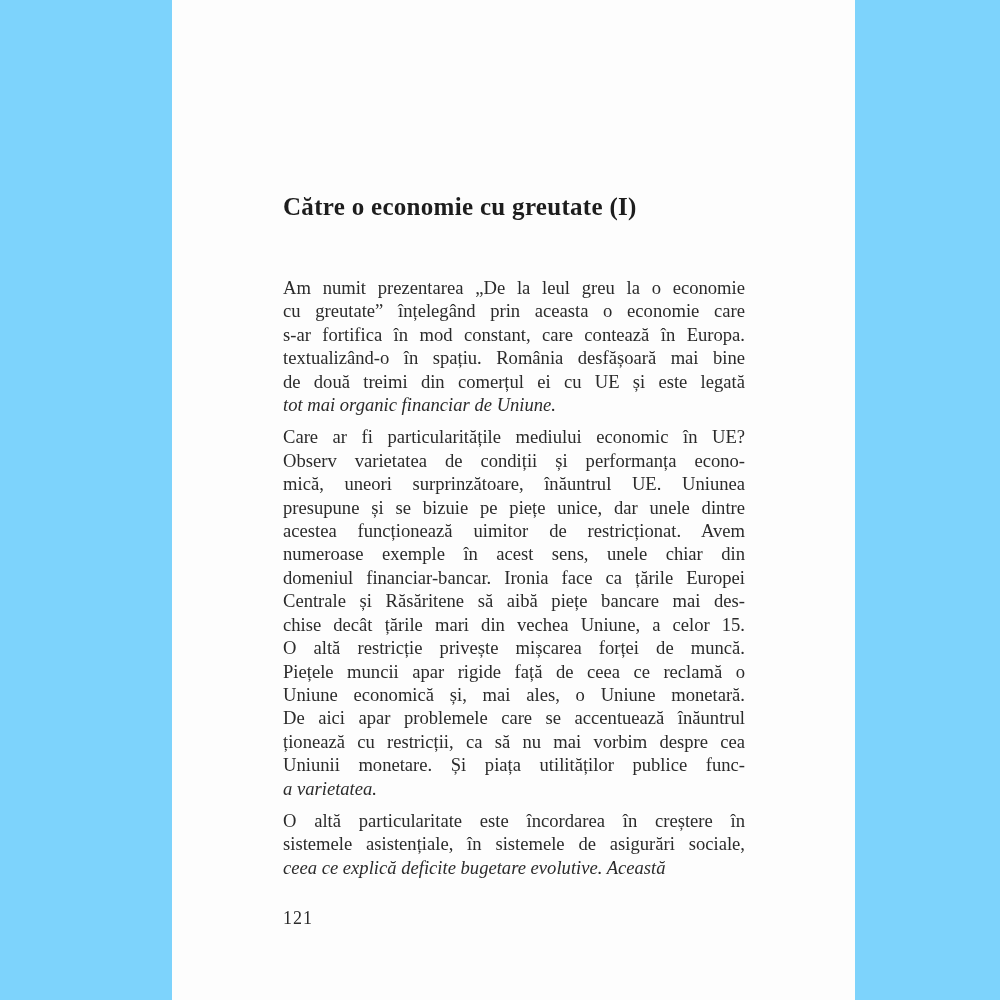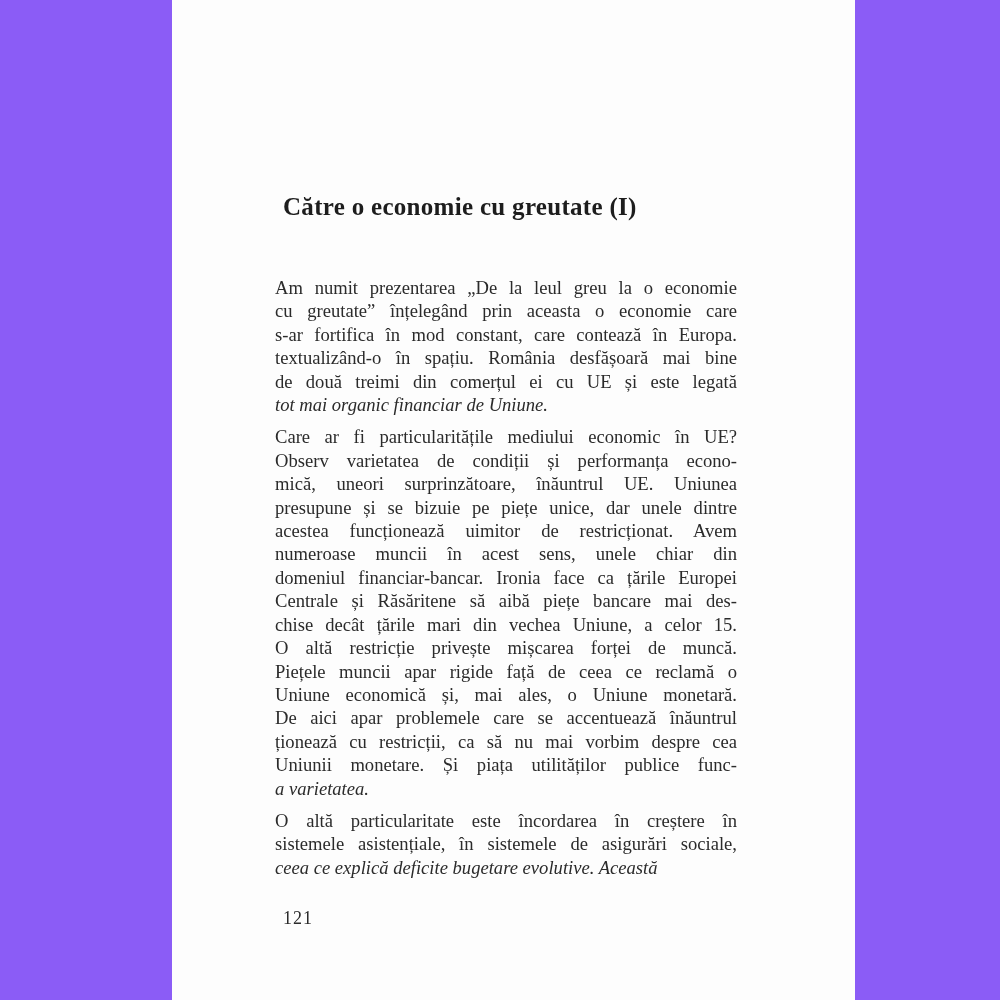--- a/index.html
+++ b/index.html
@@ -10,21 +10,21 @@
   body {
     width: 1000px;
     height: 1000px;
     position: relative;
     font-family: "Liberation Serif", "DejaVu Serif", serif;
     overflow: hidden;
   }
   .scan-page {
     position: absolute;
     inset: 0;
-    background: #8b5cf6;
+    background: #7dd3fc;
   }
   
   .scan-area {
     position: absolute;
     left: 172px;
     top: 0;
     width: 683px;
     height: 1000px;
     background: #fdfdfd;
   }
@@ -35,21 +35,21 @@
     width: 470px;
     margin: 0;
     font-size: 25px;
     font-weight: bold;
     letter-spacing: 0.3px;
     color: #1d1d1d;
     white-space: nowrap;
   }
   .body-text {
     position: absolute;
-    left: 275px;
+    left: 283px;
     top: 276px;
     width: 462px;
     font-size: 18.6px;
     line-height: 23.4px;
     color: #2b2b2b;
   }
   .paragraph {
     margin: 0 0 9px 0;
   }
   .line {
@@ -85,21 +85,21 @@
         <div class="line">textualizând-o în spațiu. România desfășoară mai bine</div>
         <div class="line">de două treimi din comerțul ei cu UE și este legată</div>
         <div class="line last">tot mai organic financiar de Uniune.</div>
       </div>
       <div class="paragraph">
         <div class="line">Care ar fi particularitățile mediului economic în UE?</div>
         <div class="line">Observ varietatea de condiții și performanța econo-</div>
         <div class="line">mică, uneori surprinzătoare, înăuntrul UE. Uniunea</div>
         <div class="line">presupune și se bizuie pe piețe unice, dar unele dintre</div>
         <div class="line">acestea funcționează uimitor de restricționat. Avem</div>
-        <div class="line">numeroase muncii în acest sens, unele chiar din</div>
+        <div class="line">numeroase exemple în acest sens, unele chiar din</div>
         <div class="line">domeniul financiar-bancar. Ironia face ca țările Europei</div>
         <div class="line">Centrale și Răsăritene să aibă piețe bancare mai des-</div>
         <div class="line">chise decât țările mari din vechea Uniune, a celor 15.</div>
         <div class="line">O altă restricție privește mișcarea forței de muncă.</div>
         <div class="line">Piețele muncii apar rigide față de ceea ce reclamă o</div>
         <div class="line">Uniune economică și, mai ales, o Uniune monetară.</div>
         <div class="line">De aici apar problemele care se accentuează înăuntrul</div>
         <div class="line">ționează cu restricții, ca să nu mai vorbim despre cea</div>
         <div class="line">Uniunii monetare. Și piața utilităților publice func-</div>
         <div class="line last">a varietatea.</div>

